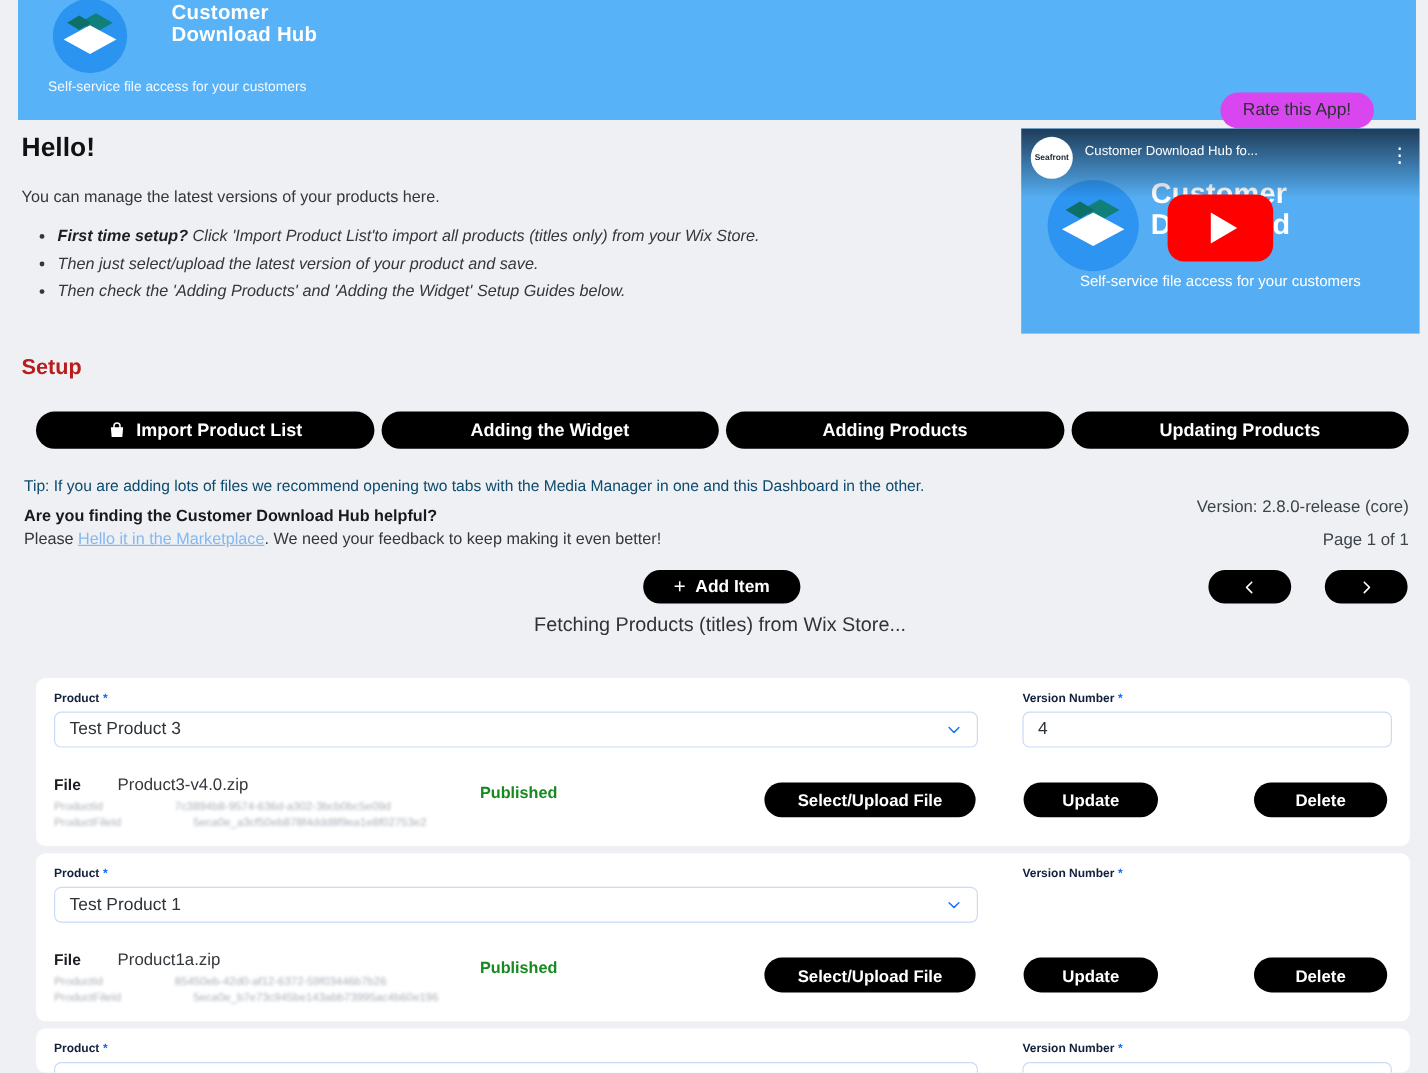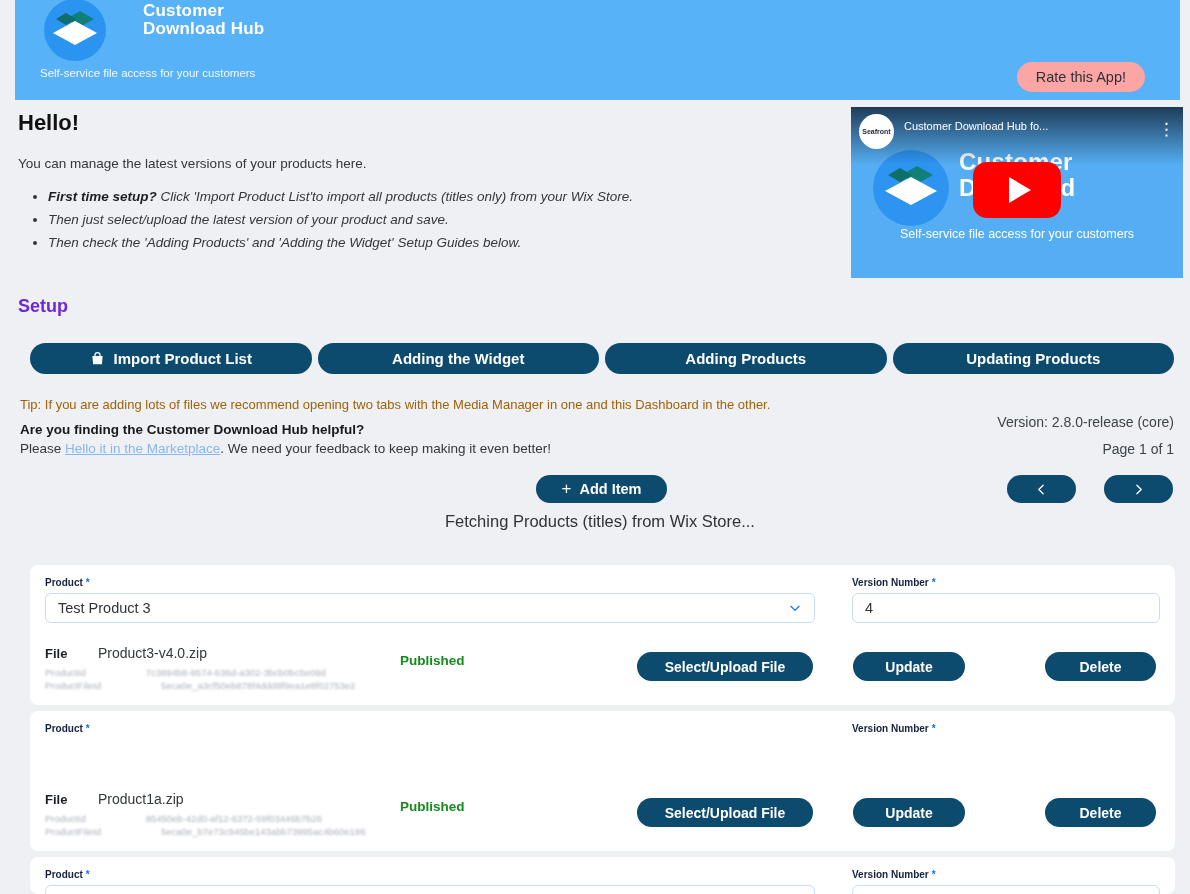--- a/index.html
+++ b/index.html
@@ -5,21 +5,21 @@
   * { margin:0; padding:0; box-sizing:border-box; }
   html,body { width:1190px; height:894px; overflow:hidden; }
   body { font-family:"Liberation Sans", sans-serif; background:#eef0f3; }
   .page { position:relative; width:1190px; height:894px; }
 
   
   .header { position:absolute; left:15px; top:0; width:1165px; height:100px; background:#58b2f7; }
   .logo-circle { position:absolute; left:29px; top:-1px; width:62px; height:62px; border-radius:50%; background:#2b94f0; }
   .app-title { position:absolute; left:103px; top:2px; width:150px; color:#fff; font-size:17px; font-weight:bold; line-height:1.08; letter-spacing:.2px;margin-left:25px; }
   .tagline { position:absolute; left:25px; top:67px; color:#f2f9ff; font-size:11.5px; }
-  .rate-btn { position:absolute; right:35px; top:62px; height:30px; padding:0 19px; background:#fca5a5; border:none; border-radius:16px; font-family:inherit; font-size:14.5px; color:#2d3136; cursor:pointer; }
+  .rate-btn { position:absolute; right:35px; top:77px; height:30px; padding:0 19px; background:#d946ef; border:none; border-radius:16px; font-family:inherit; font-size:14.5px; color:#2d3136; cursor:pointer; }
 
   
   .hello { position:absolute; left:18px; top:110px; font-size:22px; font-weight:bold; color:#111; }
   .intro-line { position:absolute; left:18px; top:156px; font-size:13.5px; color:#33373c; }
   .bullets { position:absolute; left:48px; top:189px; width:790px; list-style:disc;font-style:italic; }
   .bullets li { font-size:13.5px; color:#33373c; margin-bottom:8px; }
   .bullets b { color:#1b1f24; }
 
   
   .video { position:absolute; left:851px; top:107px; width:332px; height:171px; background:#55aef3; overflow:hidden; cursor:pointer; }
@@ -27,27 +27,27 @@
   .vid-avatar { width:35px; height:35px; border-radius:50%; background:#fff; display:flex; align-items:center; justify-content:center; font-size:7px; font-weight:bold; color:#1c2430; flex:0 0 auto; }
   .vid-title { flex:1; margin:6px 6px 0 10px; color:#fff; font-size:11px; white-space:nowrap; overflow:hidden; }
   .vid-kebab { color:#fff; font-size:17px; margin-top:5px; cursor:pointer; }
   .vid-logo { position:absolute; left:22px; top:43px; width:76px; height:76px; border-radius:50%; background:#2d95f1; }
   .vid-brand { position:absolute; left:108px; top:42px; width:210px; color:#fff; font-size:24px; font-weight:bold; line-height:1.1; letter-spacing:.2px; }
   .play-btn { position:absolute; left:50%; top:83px; transform:translate(-50%,-50%); width:88px; height:56px; background:#f00; border-radius:14px; display:flex; align-items:center; justify-content:center; cursor:pointer; }
   .play-tri { width:0; height:0; border-left:22px solid #fff; border-top:13px solid transparent; border-bottom:13px solid transparent; margin-left:5px; }
   .vid-tagline { position:absolute; left:0; bottom:37px; width:100%; text-align:center; color:#fff; font-size:12.5px; }
 
   
-  .setup-title { position:absolute; left:18px; top:296px; font-size:18px; font-weight:bold; color:#6d28d9; }
+  .setup-title { position:absolute; left:18px; top:296px; font-size:18px; font-weight:bold; color:#b91c1c; }
   .setup-row { position:absolute; left:30px; top:343px; width:1144px; display:flex; gap:6px; }
-  .pill { background:#0c4a6e; color:#fff; border:none; border-radius:17px; font-family:inherit; font-weight:bold; cursor:pointer; }
+  .pill { background:#000000; color:#fff; border:none; border-radius:17px; font-family:inherit; font-weight:bold; cursor:pointer; }
   .setup-row .pill { flex:1; height:31px; font-size:15px; display:flex; align-items:center; justify-content:center; gap:9px; }
 
   
-  .tip-line { position:absolute; left:20px; top:397px; font-size:13px; color:#a16207; }
+  .tip-line { position:absolute; left:20px; top:397px; font-size:13px; color:#0c4a6e; }
   .fb-q { position:absolute; left:20px; top:422px; font-size:13.5px; font-weight:bold; color:#16191d; }
   .fb-line { position:absolute; left:20px; top:441px; font-size:13.5px; color:#33373c; }
   .fb-link { color:#85b8f0; text-decoration:underline; cursor:pointer; }
   .meta-version { position:absolute; right:16px; top:414px; font-size:14px; color:#3c434a; }
   .meta-page { position:absolute; right:16px; top:441px; font-size:14px; color:#3c434a; }
 
   
   .add-item { position:absolute; left:536px; top:475px; width:131px; height:28px; border-radius:15px; font-size:14.5px; display:flex; align-items:center; justify-content:center; gap:8px; }
   .add-plus { font-weight:normal; font-size:17px; line-height:1; margin-top:-2px; }
   .nav-btn { position:absolute; top:475px; width:69px; height:28px; border-radius:15px; display:flex; align-items:center; justify-content:center; }
@@ -176,20 +176,28 @@
       <div><span>ProductId</span><span class="rv">7c3894b8-9574-636d-a302-3bcb0bc5e09d</span></div>
       <div><span>ProductFileId</span><span class="rv">5eca0e_a3cf50eb878f4ddd8f9ea1e8f02753e2</span></div>
     </div>
     <button class="pill b-upload">Select/Upload File</button>
     <button class="pill b-update">Update</button>
     <button class="pill b-delete">Delete</button>
   </div>
 
   <div class="card card2">
     <div class="f-label" style="left:15px; top:12px;"><span>Product</span><span class="req">*</span></div>
+    <div class="sel" style="left:15px; top:28px; width:770px;">
+      <span>Test Product 1</span>
+      <span class="chev">
+          <svg width="14" height="14" viewBox="0 0 24 24">
+            <path d="M5 9l7 7 7-7" stroke="#116dff" stroke-width="2" fill="none" stroke-linecap="round" stroke-linejoin="round"></path>
+          </svg>
+        </span>
+    </div>
     <div class="f-label" style="left:822px; top:12px;"><span>Version Number</span><span class="req">*</span></div>
     <div class="file-label">File</div>
     <div class="file-name">Product1a.zip</div>
     <div class="published">Published</div>
     <div class="redacted">
       <div><span>ProductId</span><span class="rv">85450eb-42d0-af12-6372-59f03446b7b26</span></div>
       <div><span>ProductFileId</span><span class="rv">5eca0e_b7e73c945be143abb73995ac4b60e196</span></div>
     </div>
     <button class="pill b-upload">Select/Upload File</button>
     <button class="pill b-update">Update</button>

